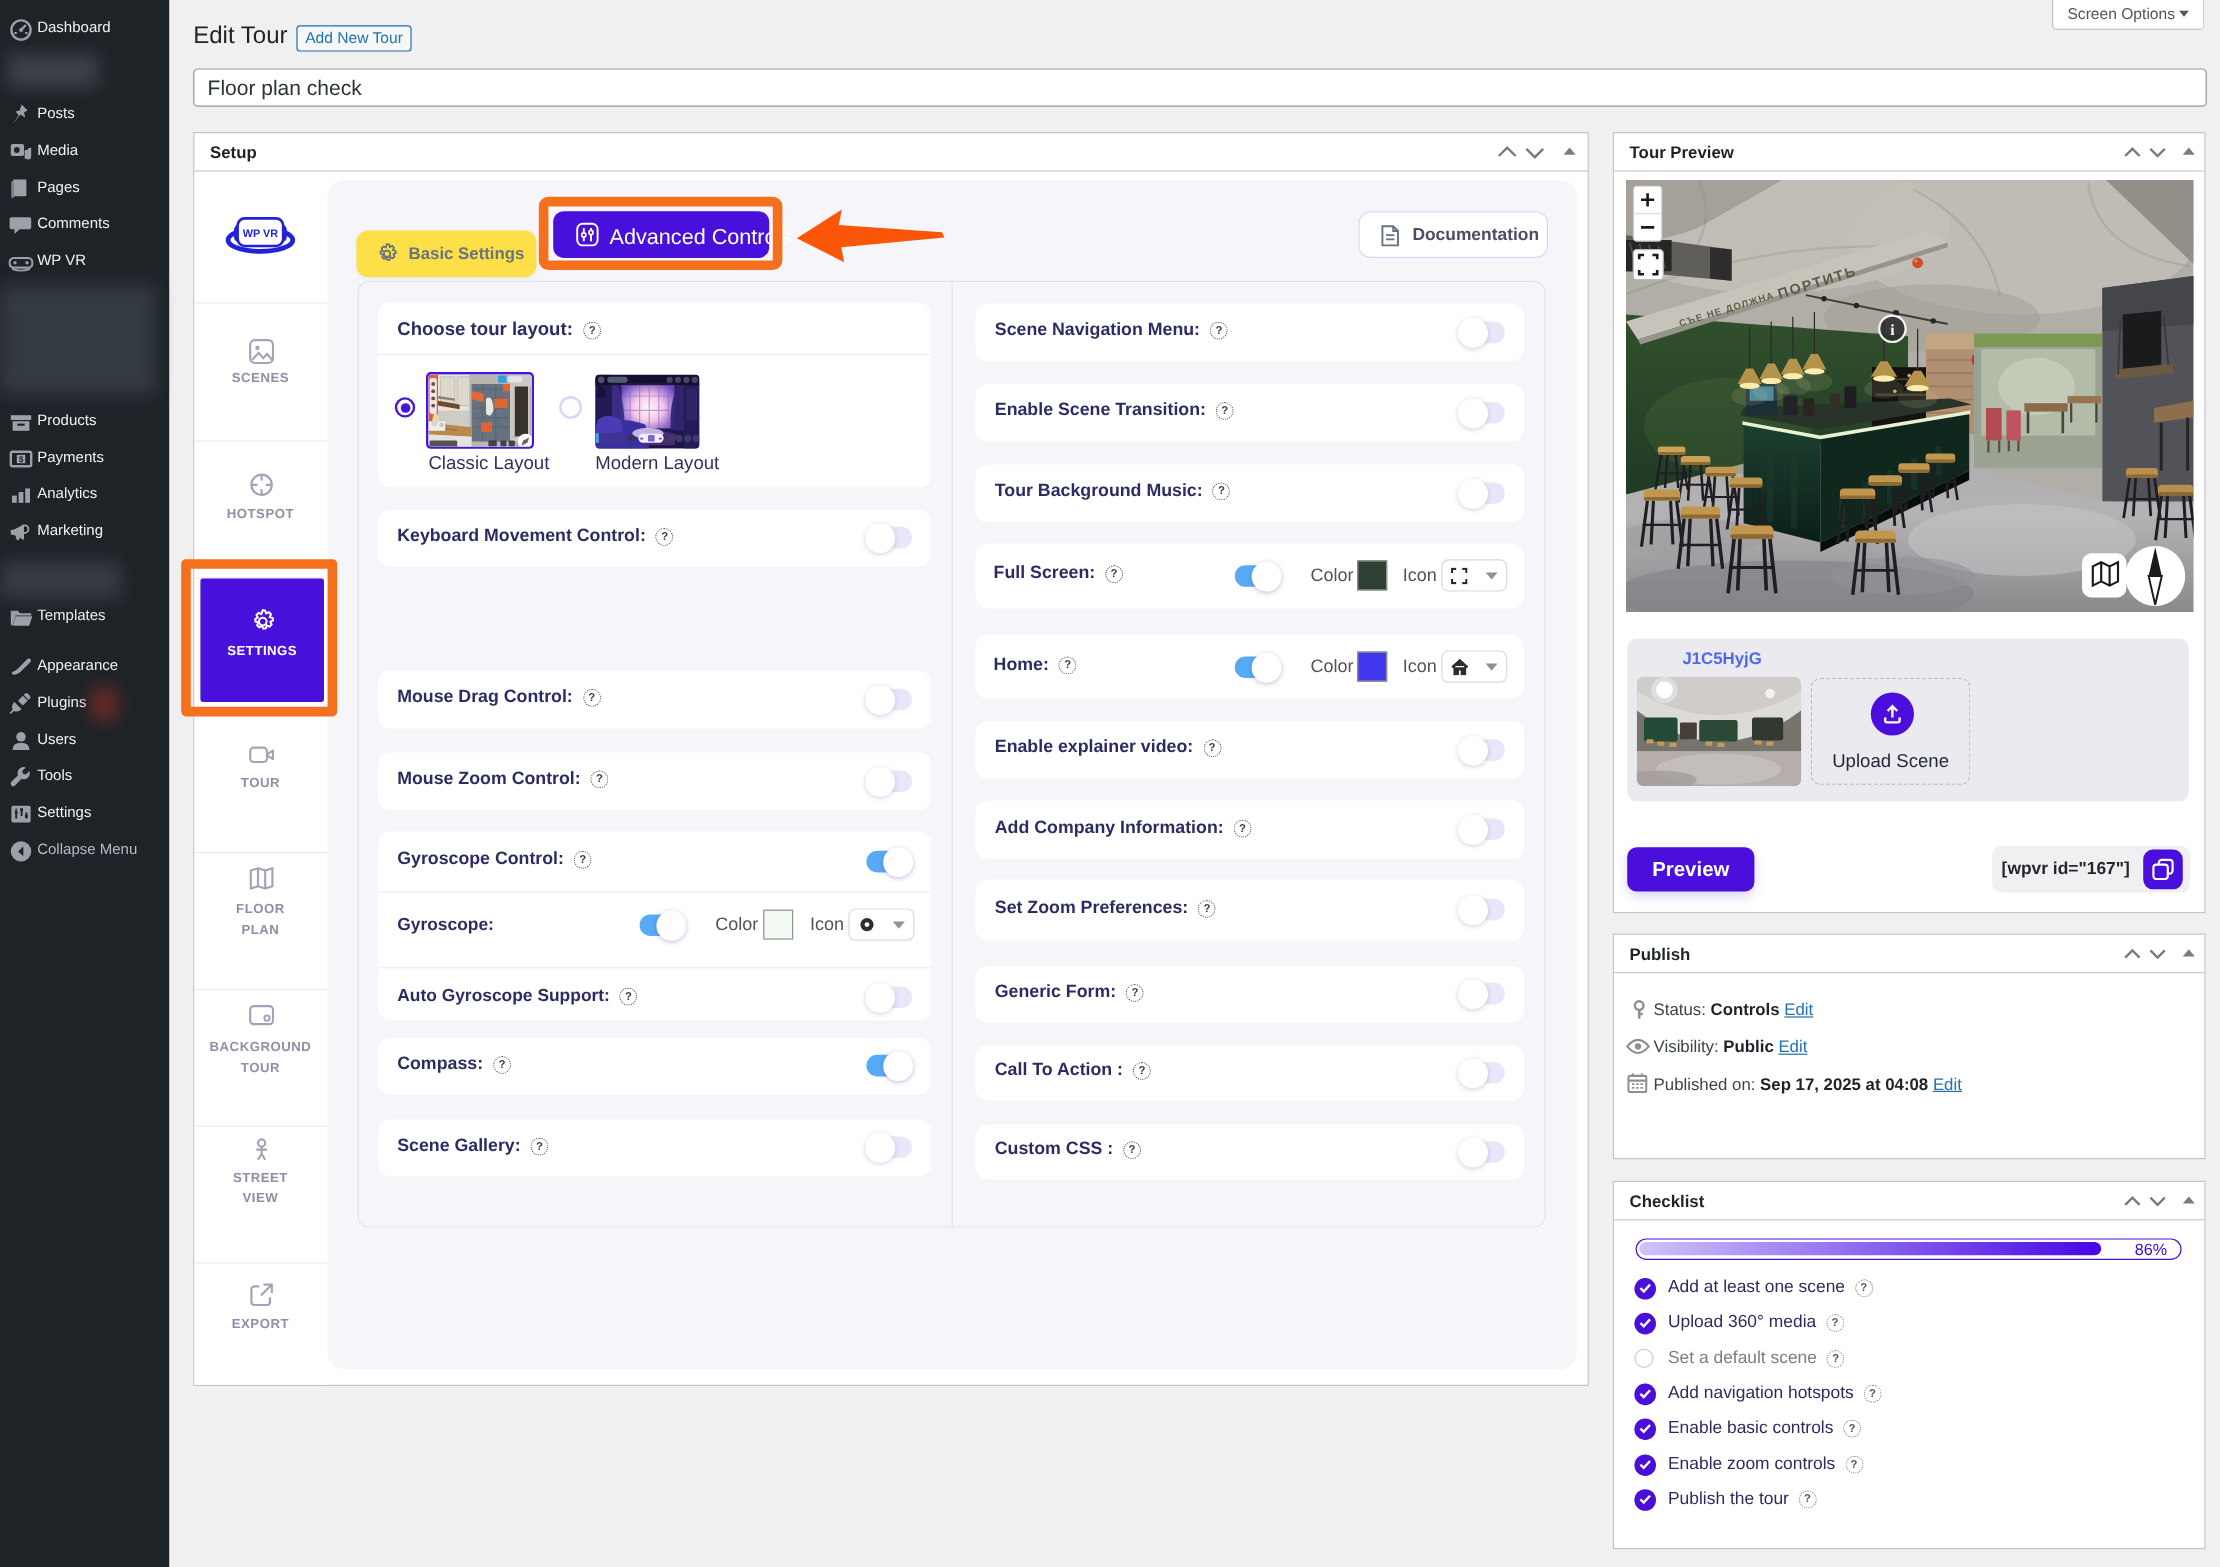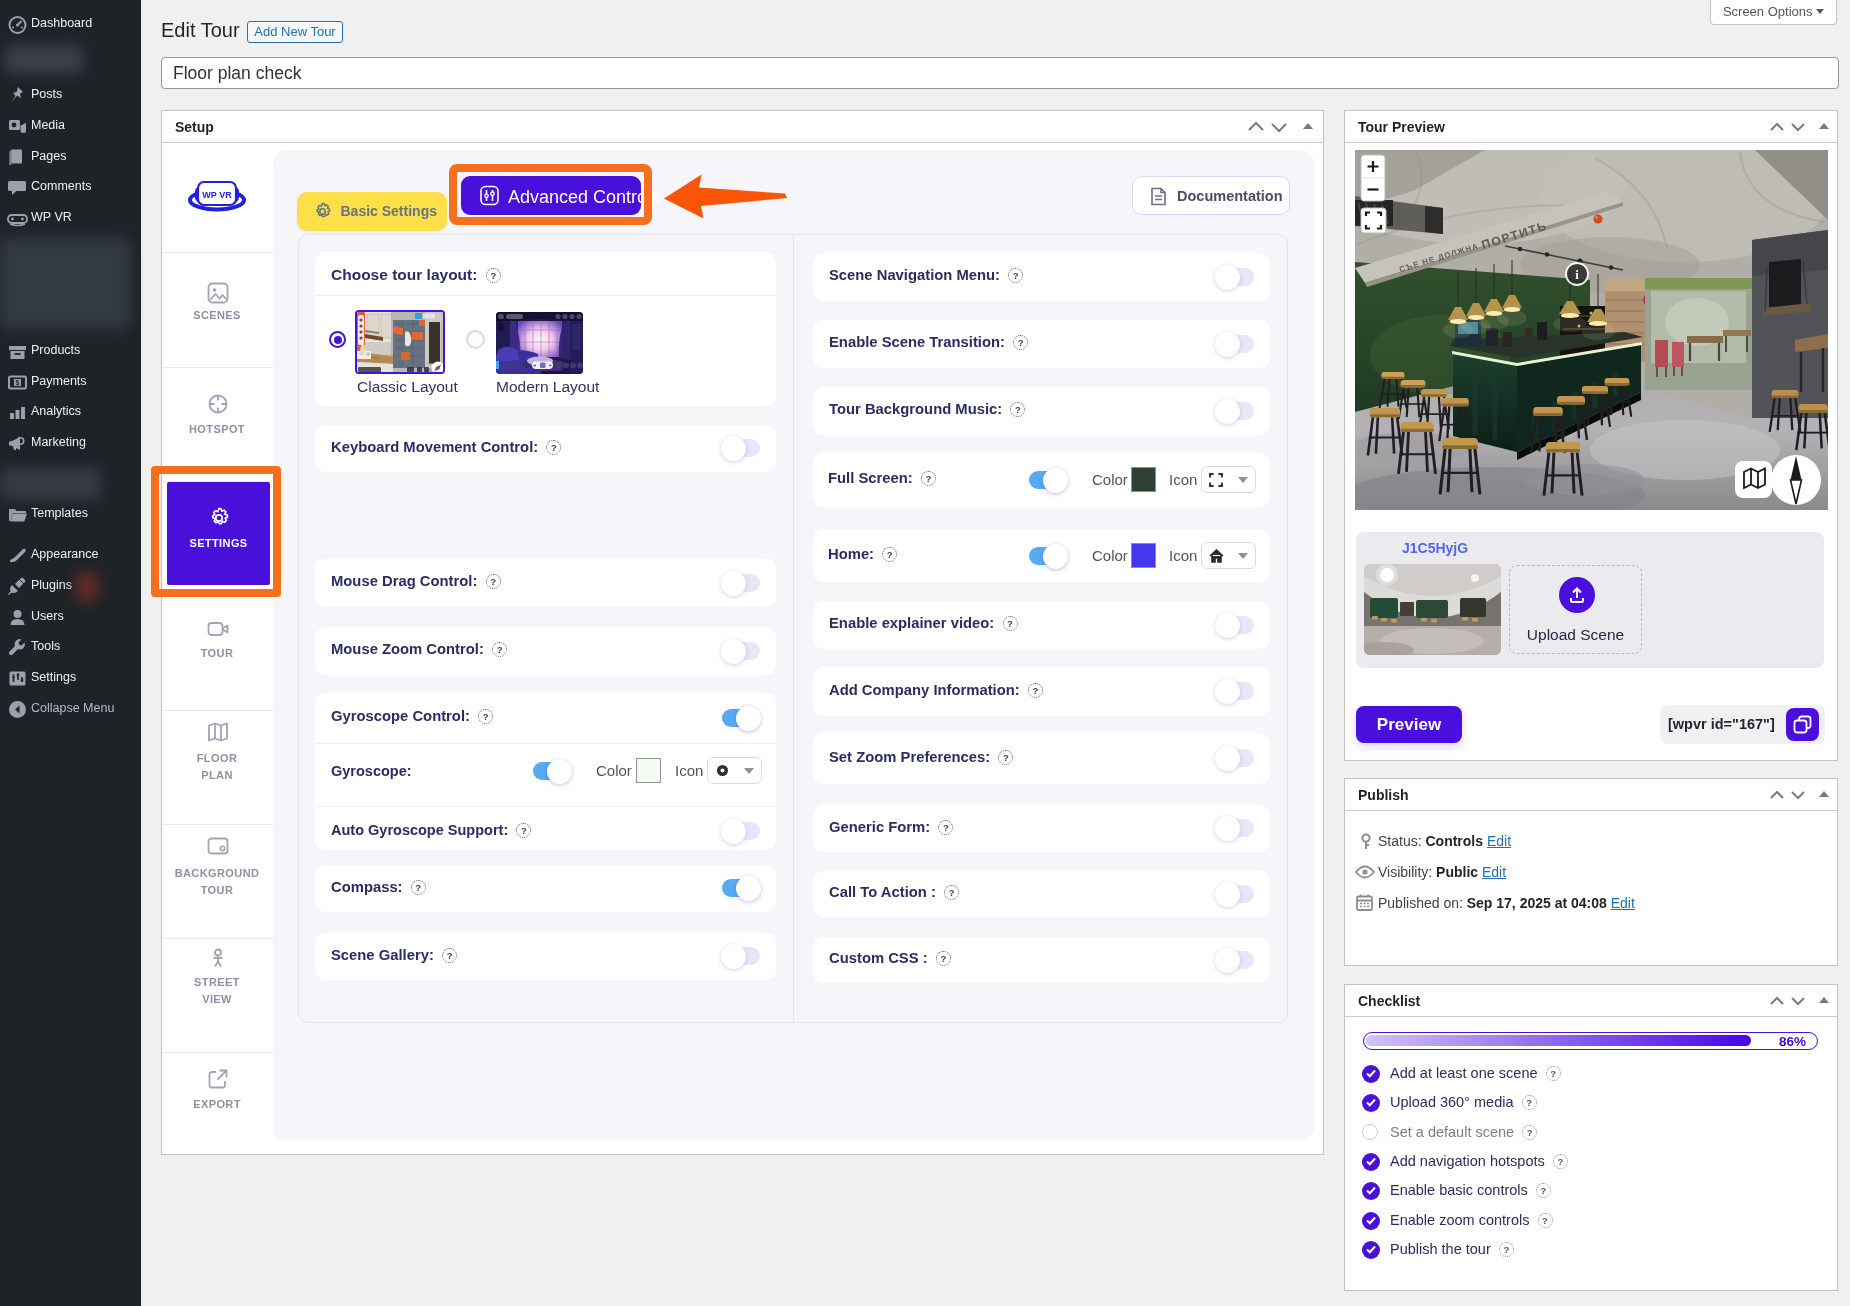--- a/index.html
+++ b/index.html
@@ -760,21 +760,21 @@
 <div class="box" style="left:1344px;top:984px;width:494px;height:307px">
 <div class="mbh">Checklist</div>
 <svg class="chevs" style="right:6px" width="62" height="16" viewBox="0 0 62 16">
       <path d="M2 11 L8 5 L14 11" fill="none" stroke="#787c82" stroke-width="2"></path>
       <path d="M23 5 L29 11 L35 5" fill="none" stroke="#787c82" stroke-width="2"></path>
       <path d="M50 10 L55 4 L60 10 Z" fill="#787c82"></path>
     </svg>
 <div id="ckbody" class="abs" style="left:0;top:33px;right:0;bottom:0">
       <div class="abs" style="left:18px;top:14px;width:455px;height:18px;border:1.5px solid #4a0edd;border-radius:10px;background:#fff">
 <div class="abs" style="left:2px;top:2px;width:385px;height:11px;border-radius:7px;background:linear-gradient(90deg,#cfc4f8,#4806e3)"></div>
-<div class="abs" style="right:11px;top:0.5px;font-size:13.5px;font-weight:bold;color:#3f0cc4">86%</div>
+<div class="abs" style="right:11px;top:0.5px;font-size:13.5px;font-weight:normal;color:#3f0cc4">86%</div>
 </div>
 <div class="ck" style="left:17px;top:47px"></div>
 <svg class="abs" style="left:21px;top:51px" width="10" height="9" viewBox="0 0 10 9">
         <path d="M1 4.5 L3.8 7.2 L9 1.5" fill="none" stroke="#fff" stroke-width="2"></path>
       </svg>
 <div class="ckt" style="left:45px;top:47px">Add at least one scene &nbsp;<span class="q" style="border-color:#8a8a95;color:#55555e">?</span></div>
 <div class="ck" style="left:17px;top:76px"></div>
 <svg class="abs" style="left:21px;top:80px" width="10" height="9" viewBox="0 0 10 9">
         <path d="M1 4.5 L3.8 7.2 L9 1.5" fill="none" stroke="#fff" stroke-width="2"></path>
       </svg>

